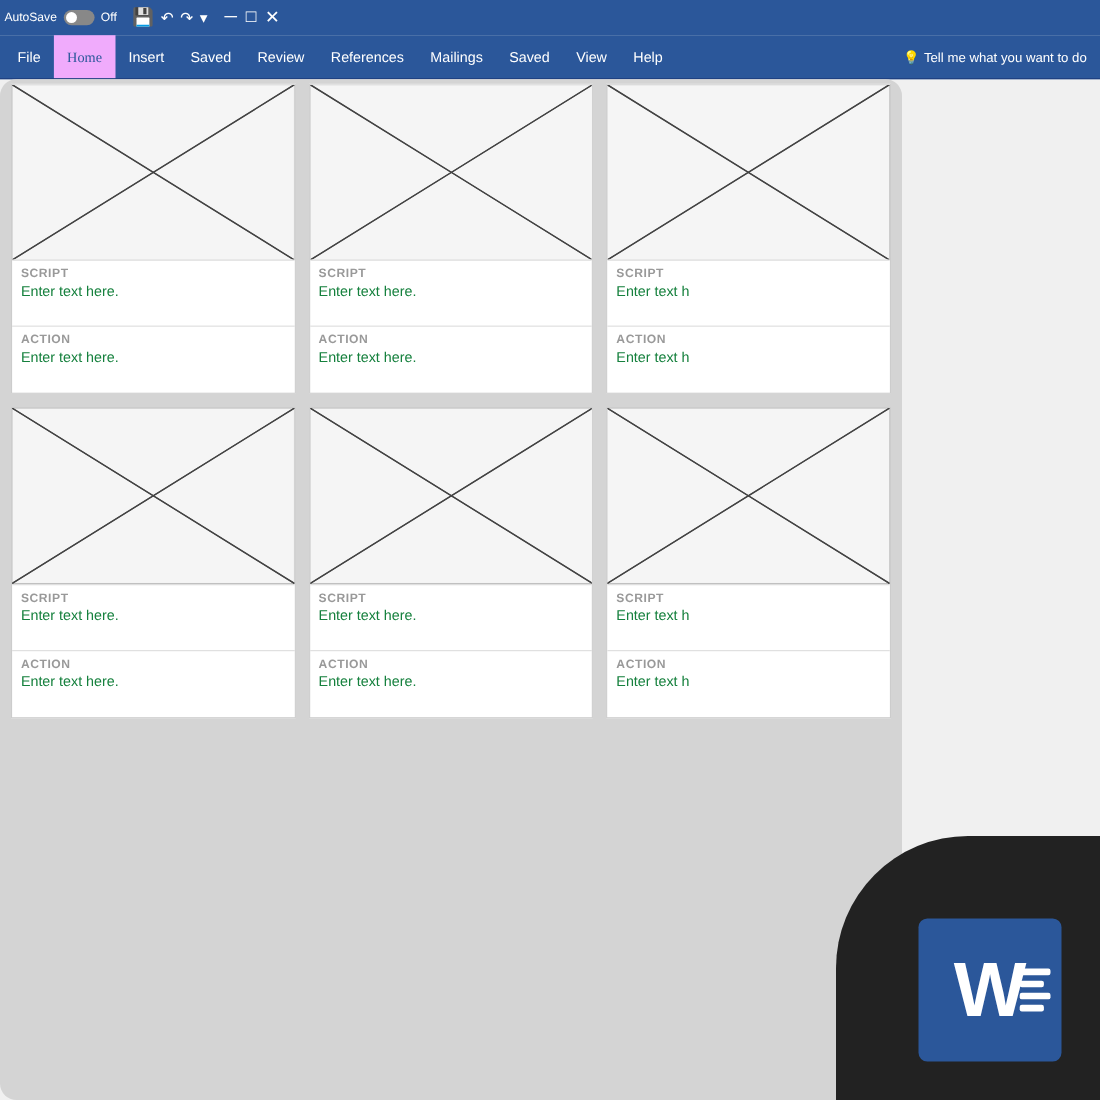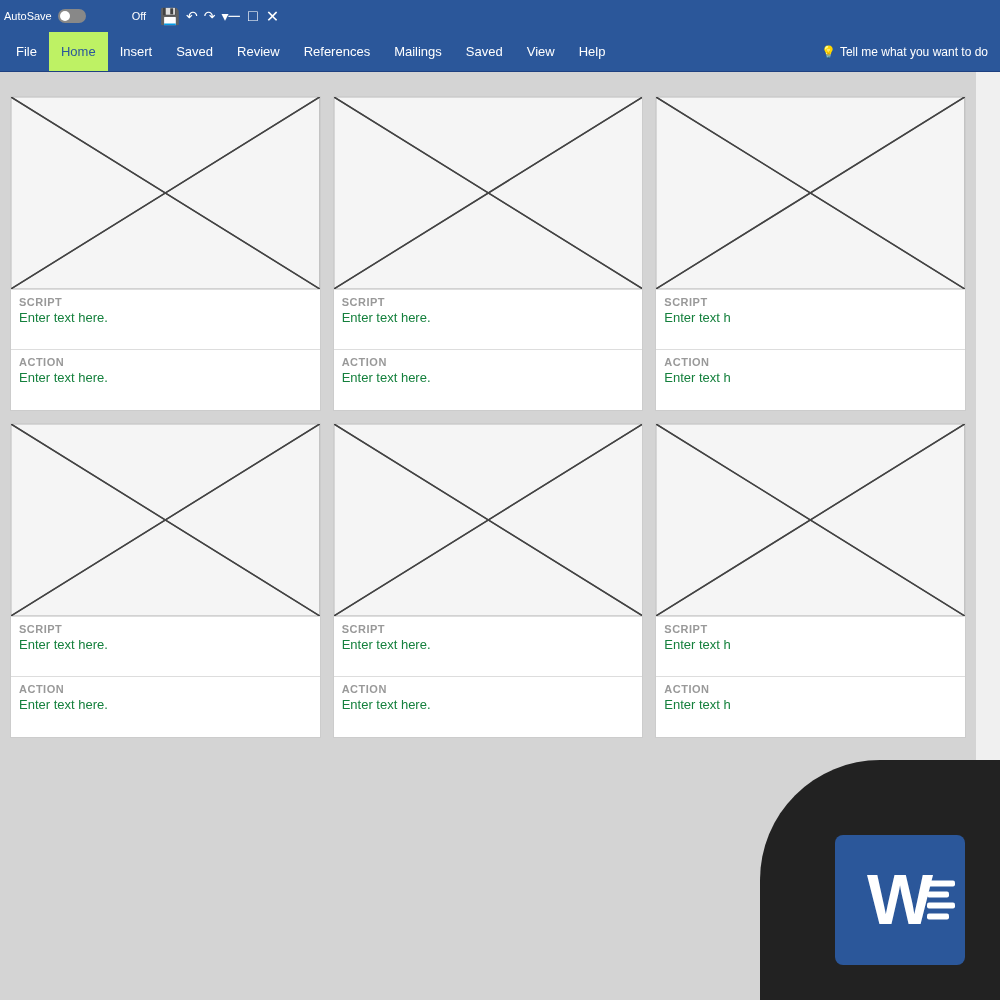--- a/index.html
+++ b/index.html
@@ -61,41 +61,42 @@
     }
     .ribbon-tab {
       color: #ffffff;
       font-size: 13px;
       padding: 8px 12px;
       cursor: pointer;
       height: 100%;
       display: flex;
       align-items: center;
     }
-    .ribbon-tab.active { background: #bef264; color: #2b579a; }
+    .ribbon-tab.active { background: #f0abfc; color: #2b579a; font-family: Liberation Serif, serif; }
     .ribbon-search {
       margin-left: auto;
       display: flex;
       align-items: center;
       color: white;
       font-size: 12px;
       gap: 4px;
       padding-right: 8px;
     }
 
     
     .doc-area {
       background: #d4d4d4;
-      width: 976px;
+      width: 820px;
       height: calc(1000px - 72px);
       overflow: hidden;
-      padding: 24px 10px;
+      padding: 4px 10px;
       display: flex;
       flex-direction: column;
       gap: 12px;
+      border-radius: 15px;
     }
 
     .storyboard-grid {
       display: grid;
       grid-template-columns: repeat(3, 1fr);
       gap: 12px;
     }
 
     .storyboard-card {
       background: white;
@@ -194,21 +195,21 @@
       overflow: hidden;
     }
   </style>
 </head>
 <body>
 
 <div class="title-bar">
   <div class="title-bar-left">
     <span class="autosave-label">AutoSave</span>
     <span class="toggle-off"></span>
-    <span style="font-size:11px;margin-left:40px;">Off</span>
+    <span style="font-size:11px;">Off</span>
     <span style="font-size:16px; margin-left:8px;">💾</span>
     <span style="font-size:14px;">↶</span>
     <span style="font-size:14px;">↷</span>
     <span style="font-size:14px;">▾</span>
   </div>
   <div class="title-bar-icons">
     <span style="color:white;font-size:16px;cursor:pointer;">─</span>
     <span style="color:white;font-size:16px;cursor:pointer;">□</span>
     <span style="color:white;font-size:16px;cursor:pointer;">✕</span>
   </div>

